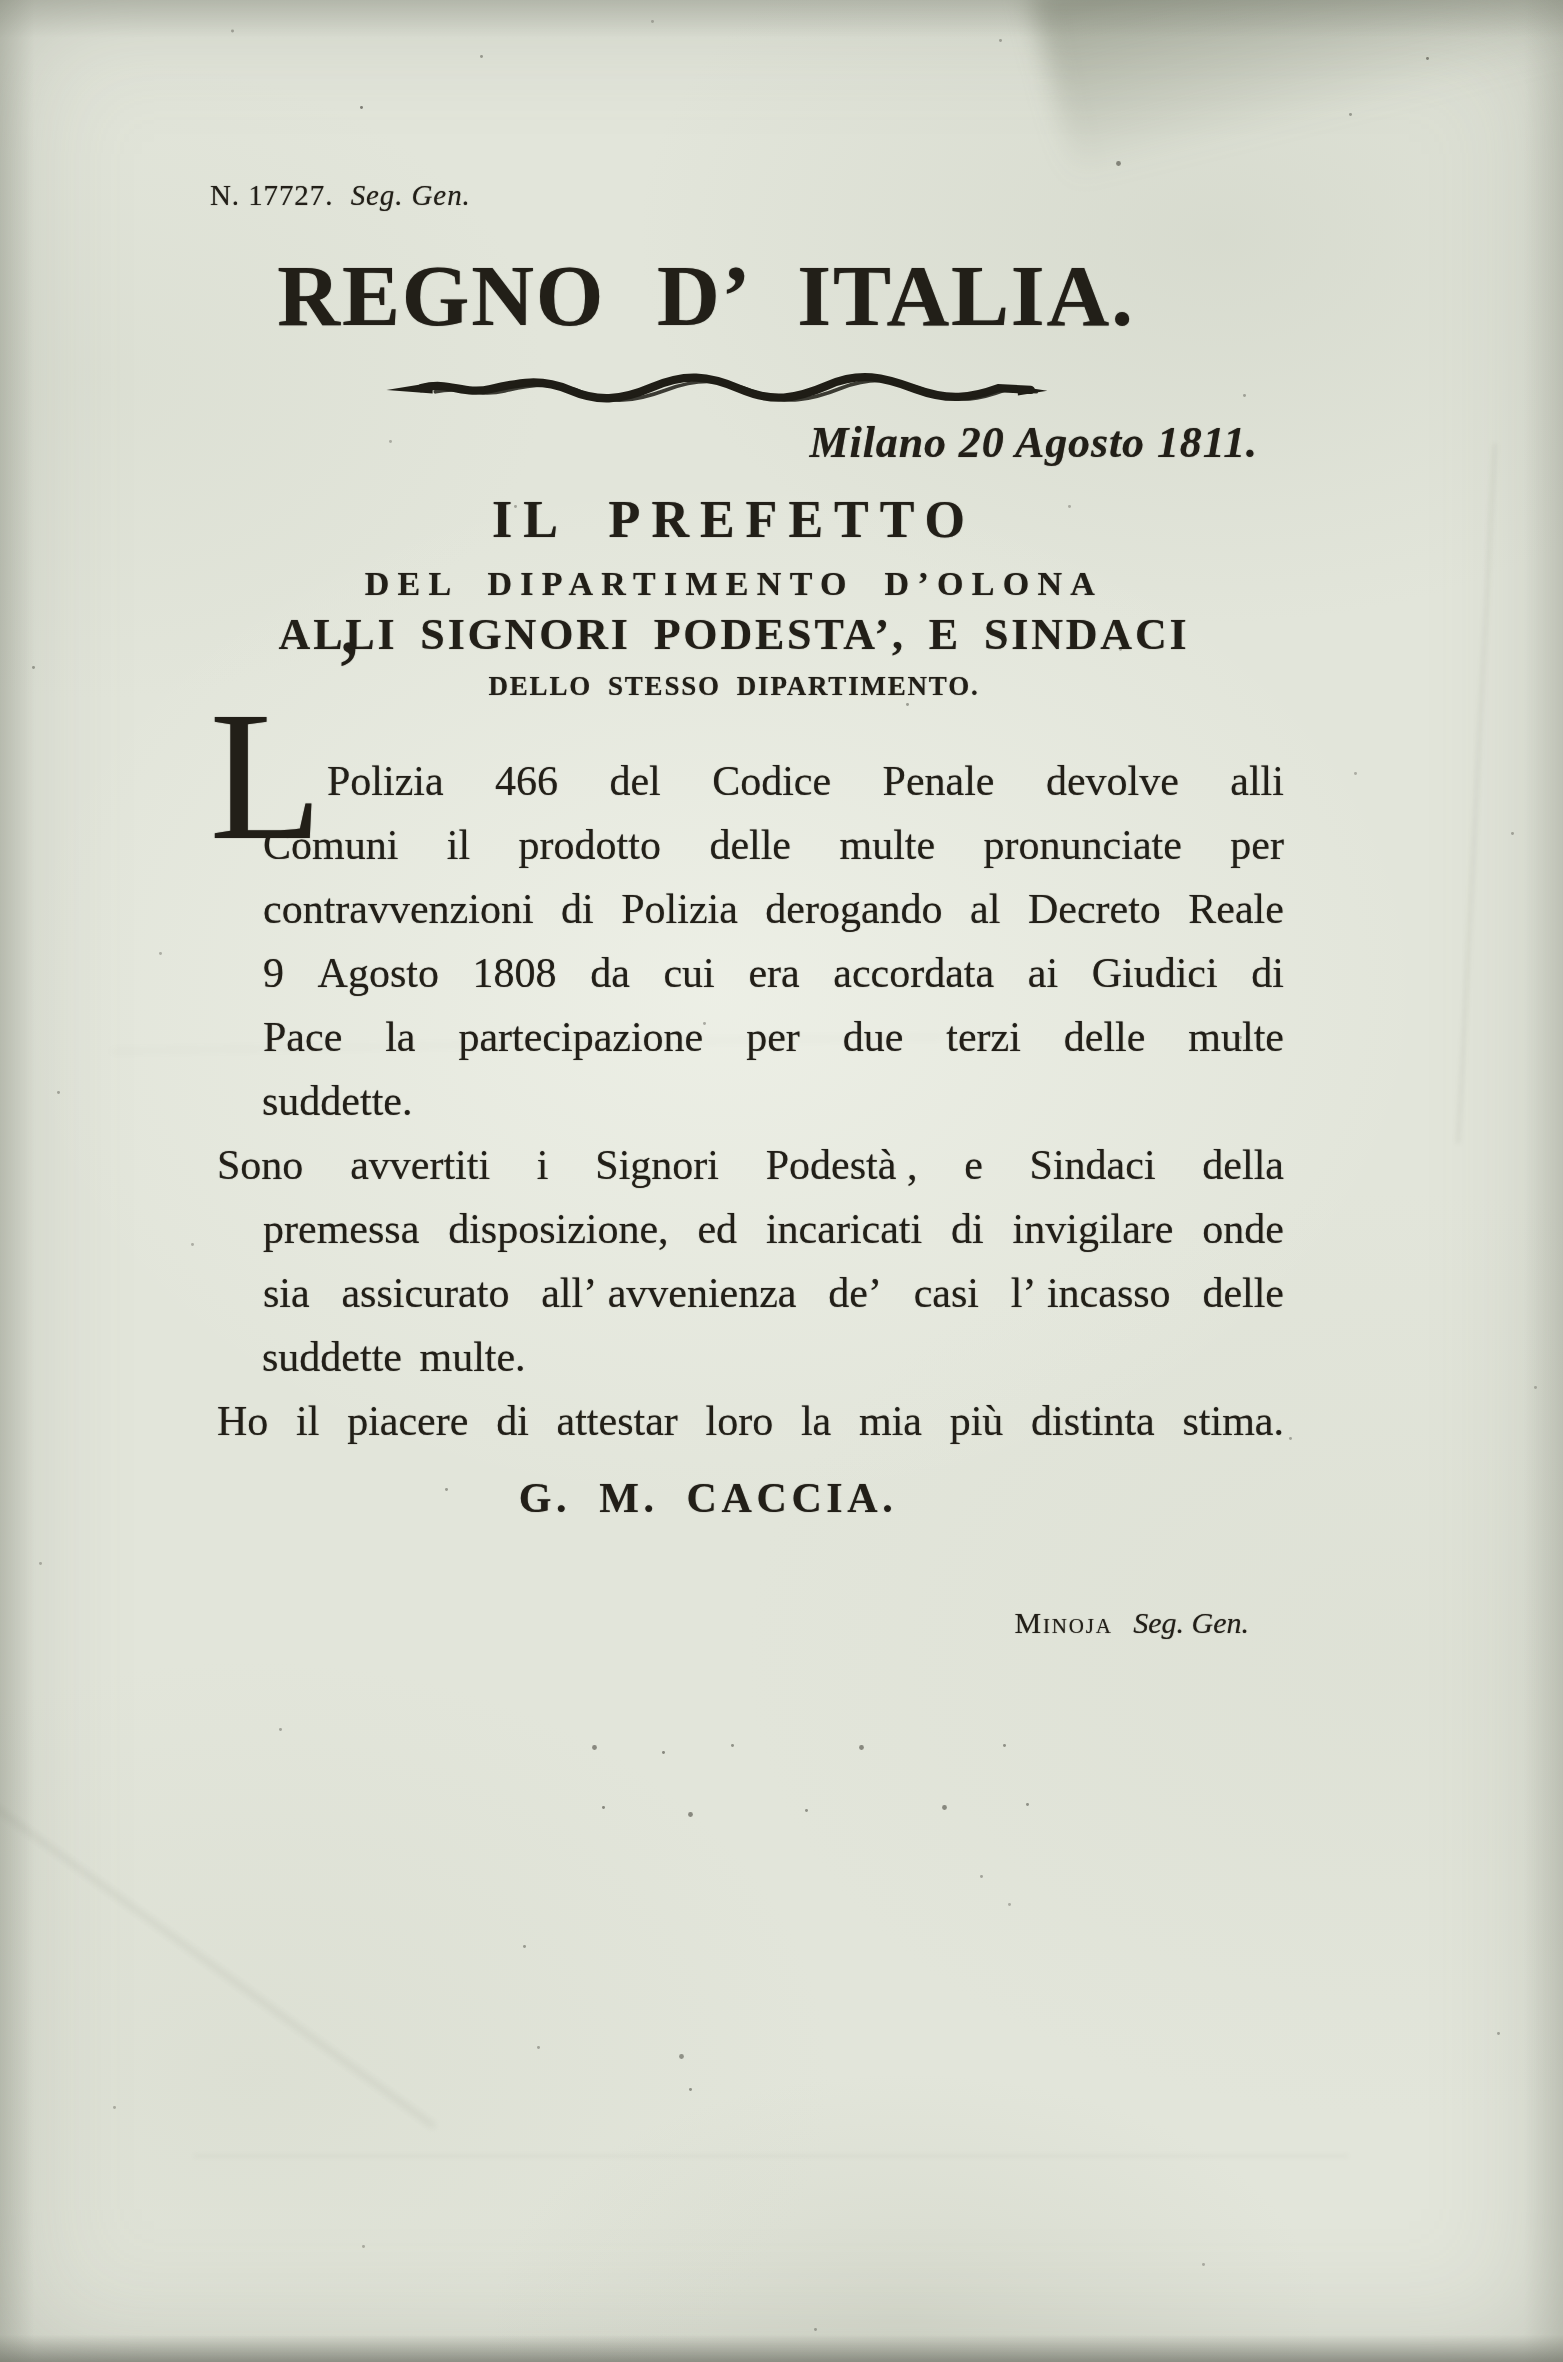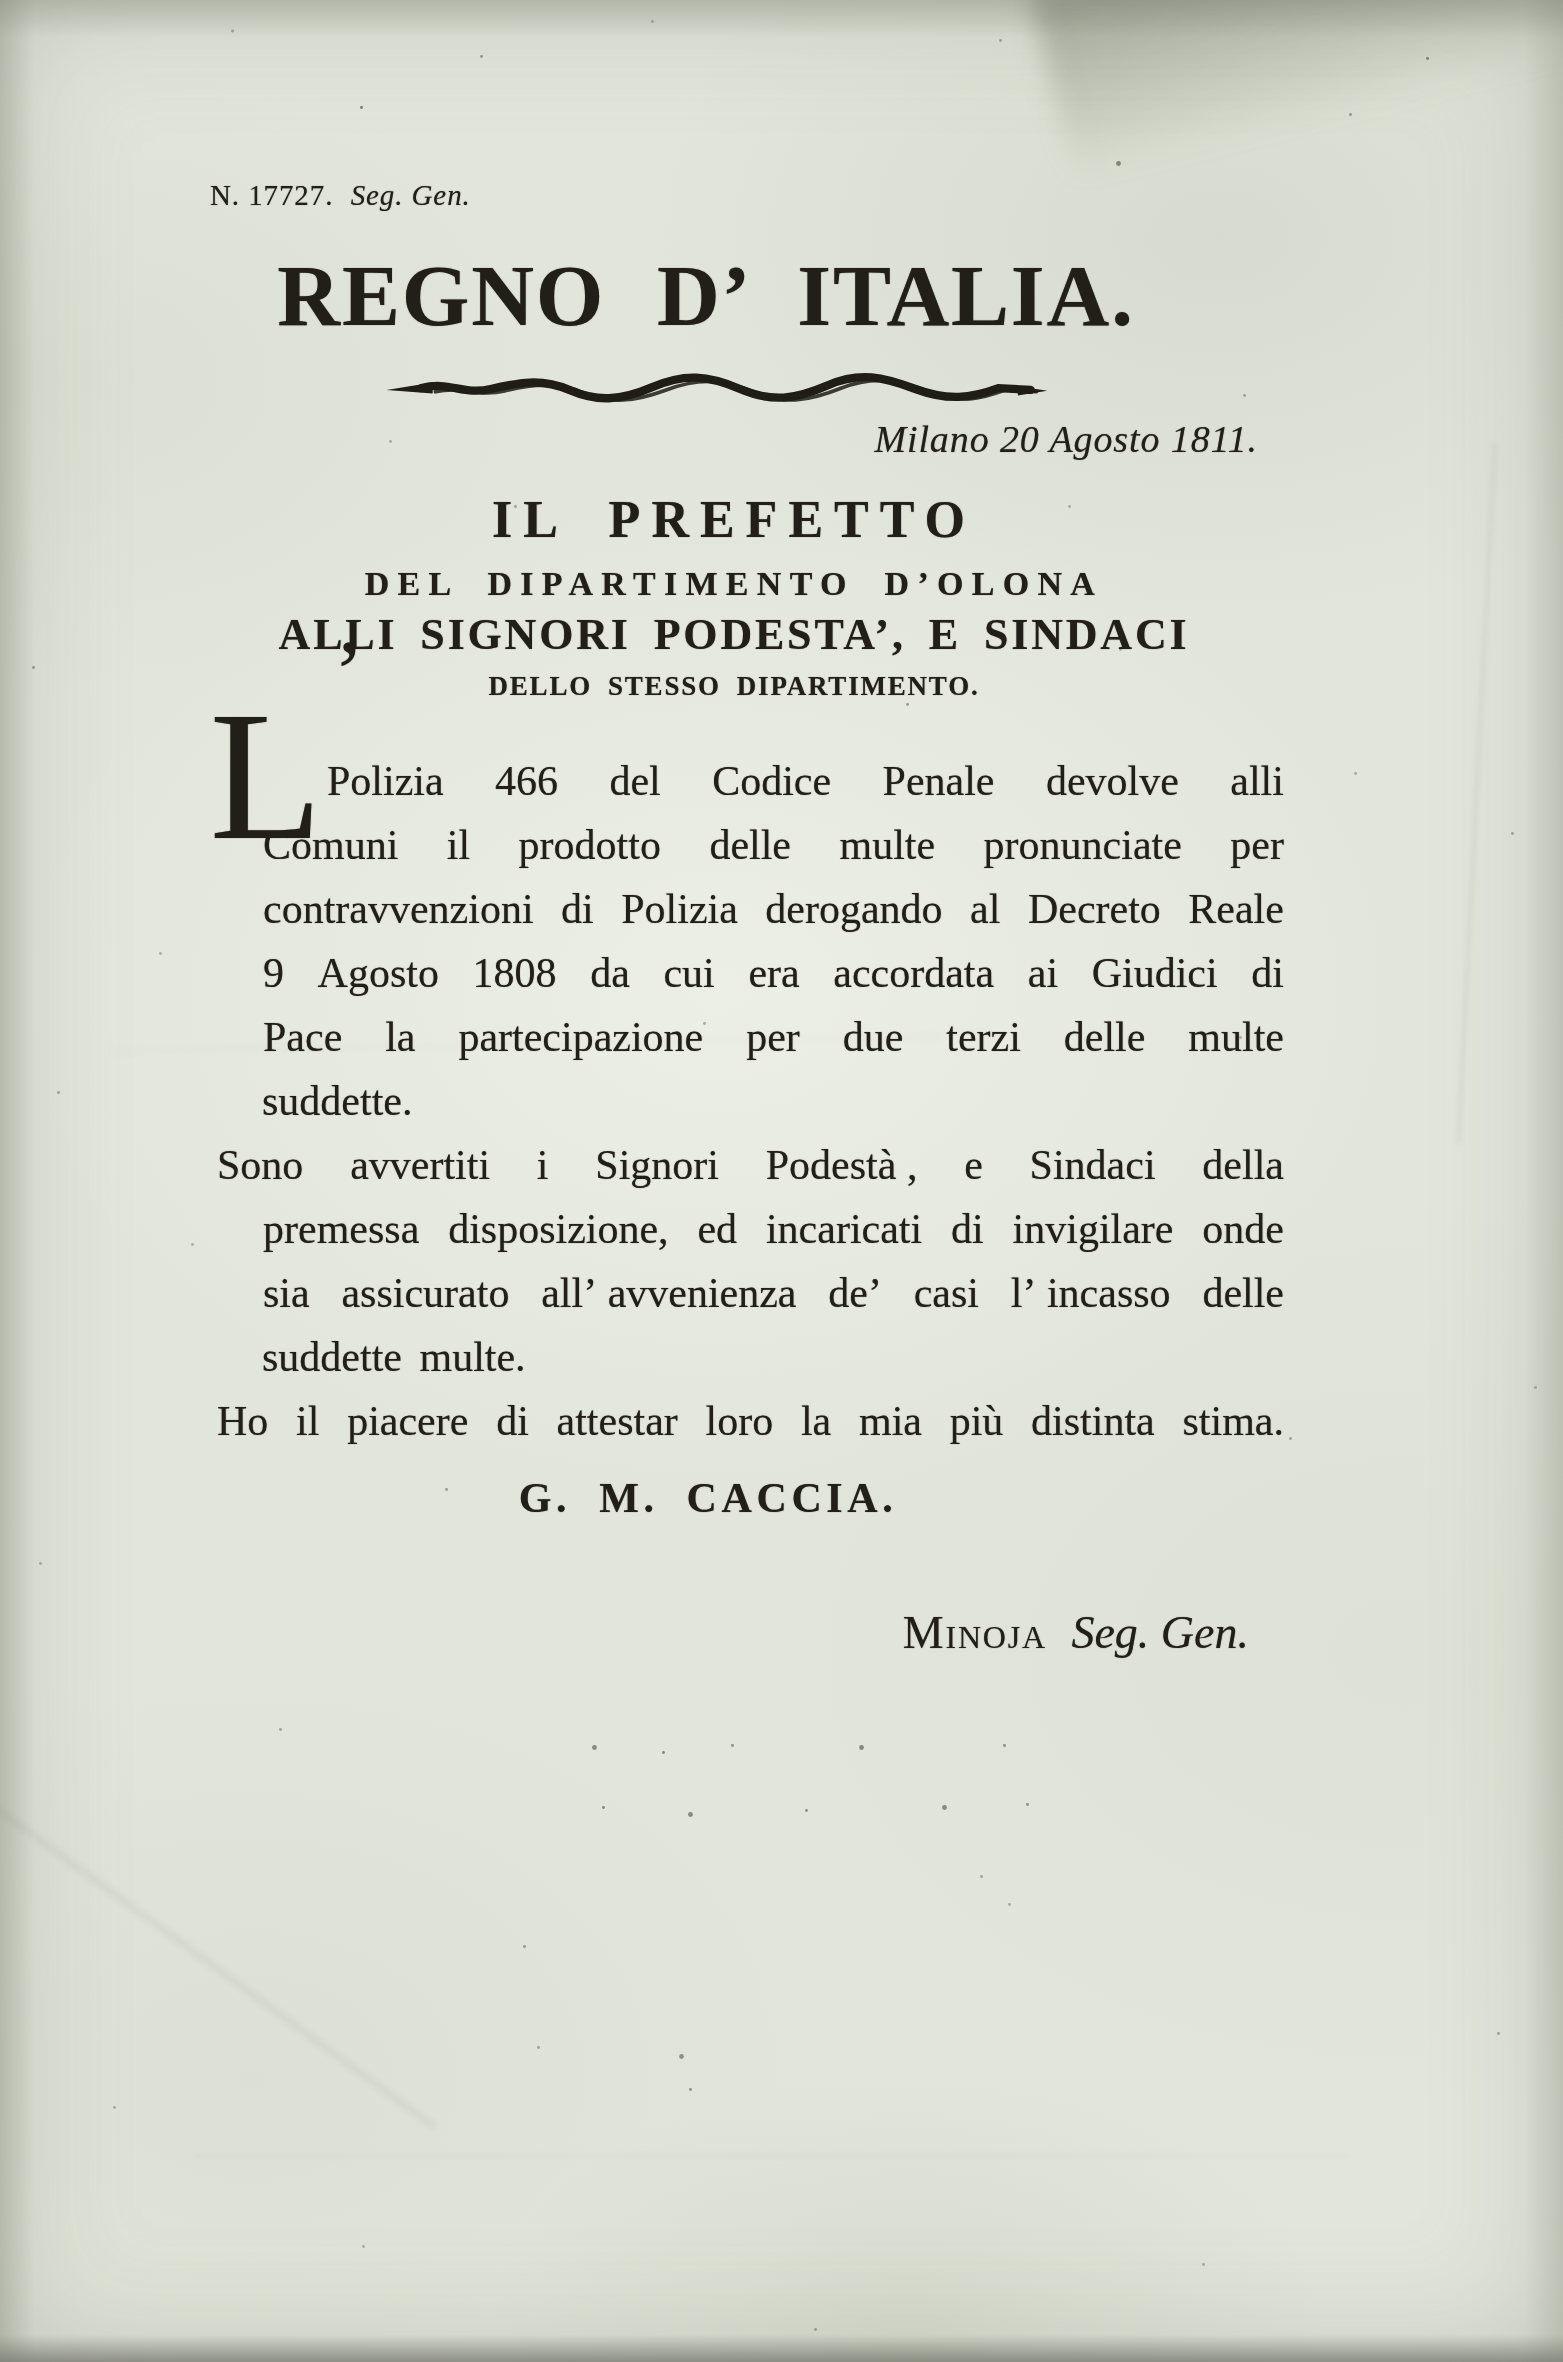--- a/index.html
+++ b/index.html
@@ -66,40 +66,40 @@
   
   .page{position:absolute;inset:0;}
   .ink{text-shadow:0 0 1.1px rgba(32,29,22,.6);}
   .ref-line{position:absolute;left:210px;top:179px;font-size:29px;letter-spacing:0.9px;}
   .ref-line .ital{font-style:italic;margin-left:9.2px;}
   .center-col{position:absolute;left:185px;width:1098px;text-align:center;}
   .title{top:236px;font-size:87px;font-weight:700;letter-spacing:1.8px;word-spacing:28px;
     margin:16px;transform:translateX(-44px);line-height:1;}
   .divider{top:365px;transform:translateX(-18.5px);}
   .divider svg{display:block;margin:0 auto;}
-  .dateline{position:absolute;right:305px;top:417px;font-size:38px;font-weight:400;font-style:italic;letter-spacing:0.9px;}
+  .dateline{position:absolute;right:305px;top:417px;font-size:44px;font-weight:700;font-style:italic;letter-spacing:0.9px;}
   .h-prefetto{top:494px;font-size:52px;font-weight:700;letter-spacing:11px;word-spacing:18.5px;line-height:1;}
   .h-dept{top:567px;font-size:34px;font-weight:700;letter-spacing:8.3px;word-spacing:13px;line-height:1;}
   .h-addr{top:613px;font-size:44px;font-weight:700;letter-spacing:2.8px;word-spacing:9.2px;line-height:1;}
   .h-same{top:673px;font-size:27px;font-weight:700;letter-spacing:1.8px;word-spacing:7.4px;line-height:1;}
 
   .docbody{position:absolute;left:217px;top:749px;width:1067px;font-size:42px;}
   .dropcap-wrap{position:absolute;left:-7.4px;top:-66px;line-height:185px;}
   .dropcap-letter{font-size:185px;}
   .dropcap-apos{position:absolute;left:124px;top:-57px;font-size:92px;line-height:92px;}
   .para .tline{display:flex;justify-content:space-between;height:64px;line-height:64px;}
   .para .tline span{white-space:pre;text-shadow:0 0 1.1px rgba(32,29,22,.6);}
   .para .tline.cont{margin-left:46px;}
   .para .tline.lastline{justify-content:flex-start;margin-left:45px;}
   .para .tline.lastline span{margin-right:17.5px;}
   #p1 .tline:first-child{margin-left:110px;}
 
   .signature{position:absolute;left:185px;width:1098px;top:1474px;text-align:center;
     font-size:42px;font-weight:700;letter-spacing:4.6px;word-spacing:13px;transform:translateX(-26px);}
-  .secretary{position:absolute;right:314px;top:1606px;font-size:46px;margin-left:24px;}
+  .secretary{position:absolute;right:314px;top:1606px;font-size:30px;margin-left:24px;}
   .secretary .sc{font-variant:small-caps;letter-spacing:1.8px;}
   .secretary .ital{font-style:italic;margin-left:13px;}
 </style>
 </head>
 <body>
 
 <div class="photo">
 
   <div class="mottle"></div>
   <div class="fold-shadow"></div>

